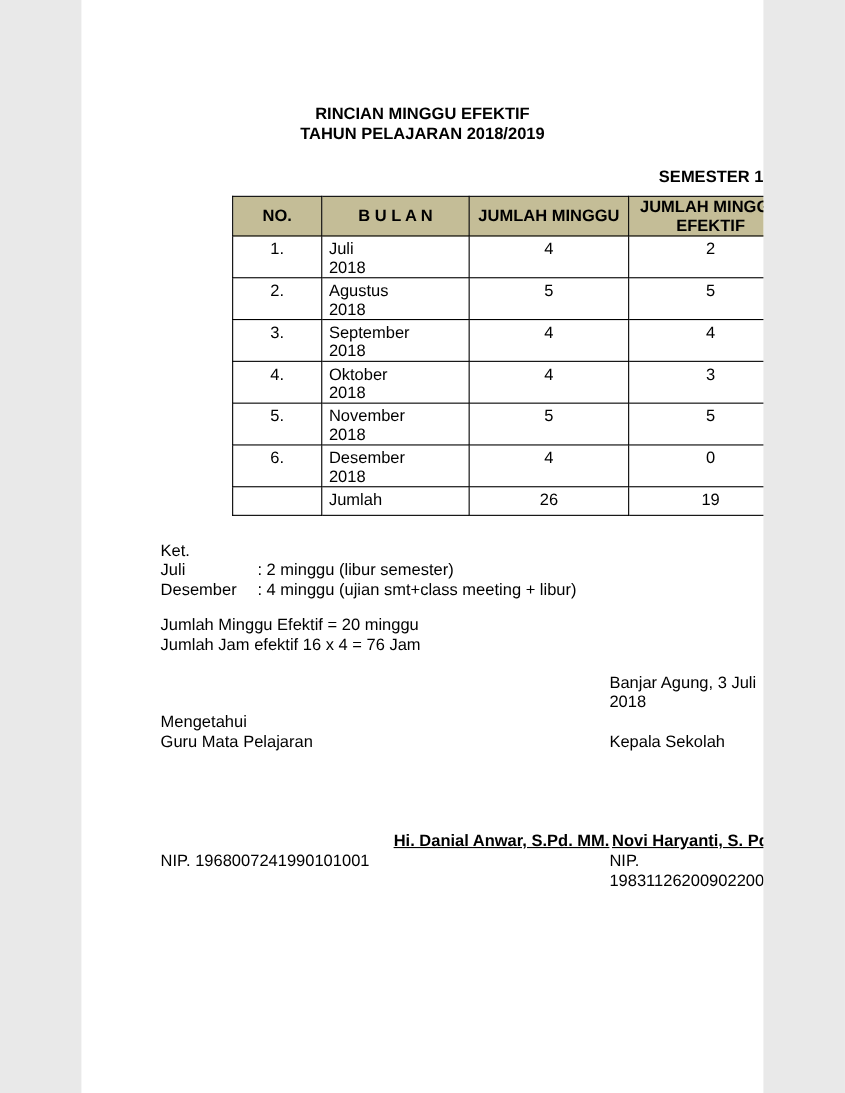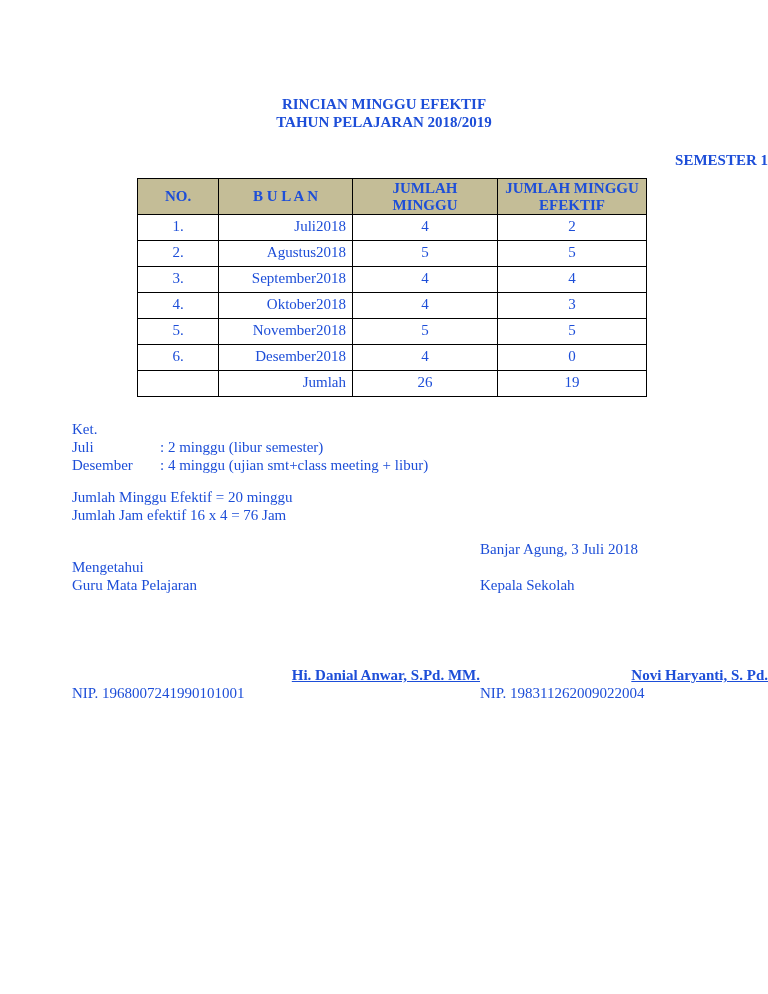--- a/index.html
+++ b/index.html
@@ -1,39 +1,39 @@
 <!DOCTYPE html>
 <html><head>
 <meta charset="utf-8">
 <style>
   * { margin:0; padding:0; box-sizing:border-box; }
   html,body { background:#e9e9e9; }
   .page {
-    width:768px; height:994px; margin:0 auto; background:#ffffff;
-    font-family:Liberation Serif, serif;
-    font-size:15px; color:#1d4ed8; position:relative; overflow:hidden;
+    width:620px; height:994px; margin:0 auto; background:#ffffff;
+    font-family:Liberation Sans, sans-serif;
+    font-size:15px; color:#000000; position:relative; overflow:hidden;
   }
   .title-block { padding-top:95px; text-align:center; font-weight:bold; line-height:18px; }
   .semester-heading { margin:21px 0 0 72px; font-weight:bold;text-align:right; }
   table.weeks {
     margin:9px 0 0 137px; border-collapse:collapse; width:509px;
     table-layout:fixed;
     border-radius:27px;
   }
   table.weeks th, table.weeks td { border:1.5px solid #000; padding:0 6px; }
   table.weeks th {
     font-weight:bold; text-align:center; height:36px; line-height:17px;
   }
   table.weeks td { height:26px; vertical-align:top; padding-top:3px; }
   col.c-no { width:81px; }
   col.c-bulan { width:134px; }
   col.c-jm { width:145px; }
   col.c-jme { width:149px; }
   td.c-center { text-align:center; }
-  td.c-left { text-align:right; padding-left:8px; }
+  td.c-left { text-align:left; padding-left:8px; }
   .month-name { display:inline-block; min-width:90px; }
   .notes { margin:23px 4px 0 72px; line-height:18px; }
   .note-label { display:inline-block; width:88px; }
   .summary { margin:14px 0 0 72px; line-height:18px; }
   .sig-grid {
     display:grid; grid-template-columns:408px auto;
     margin:16px 0 0 72px; line-height:18px;
   }
   .sig-spacer { grid-column:1 / span 2; height:72px; }
   .sig-name { font-weight:bold; text-decoration:underline;text-align:right; }

